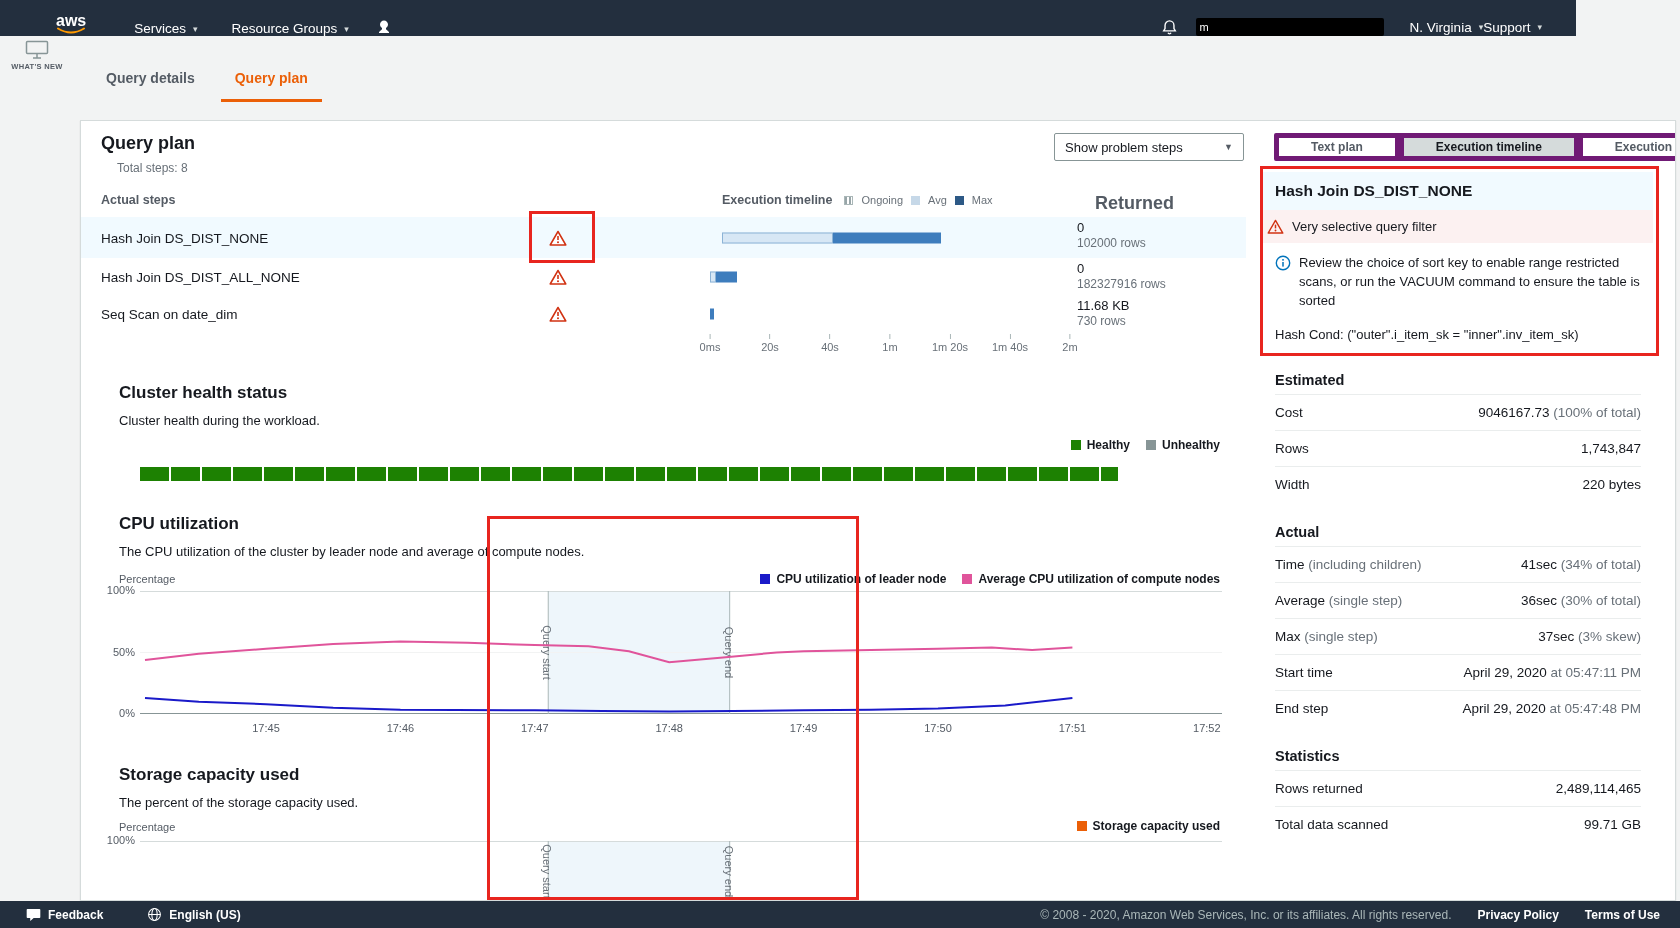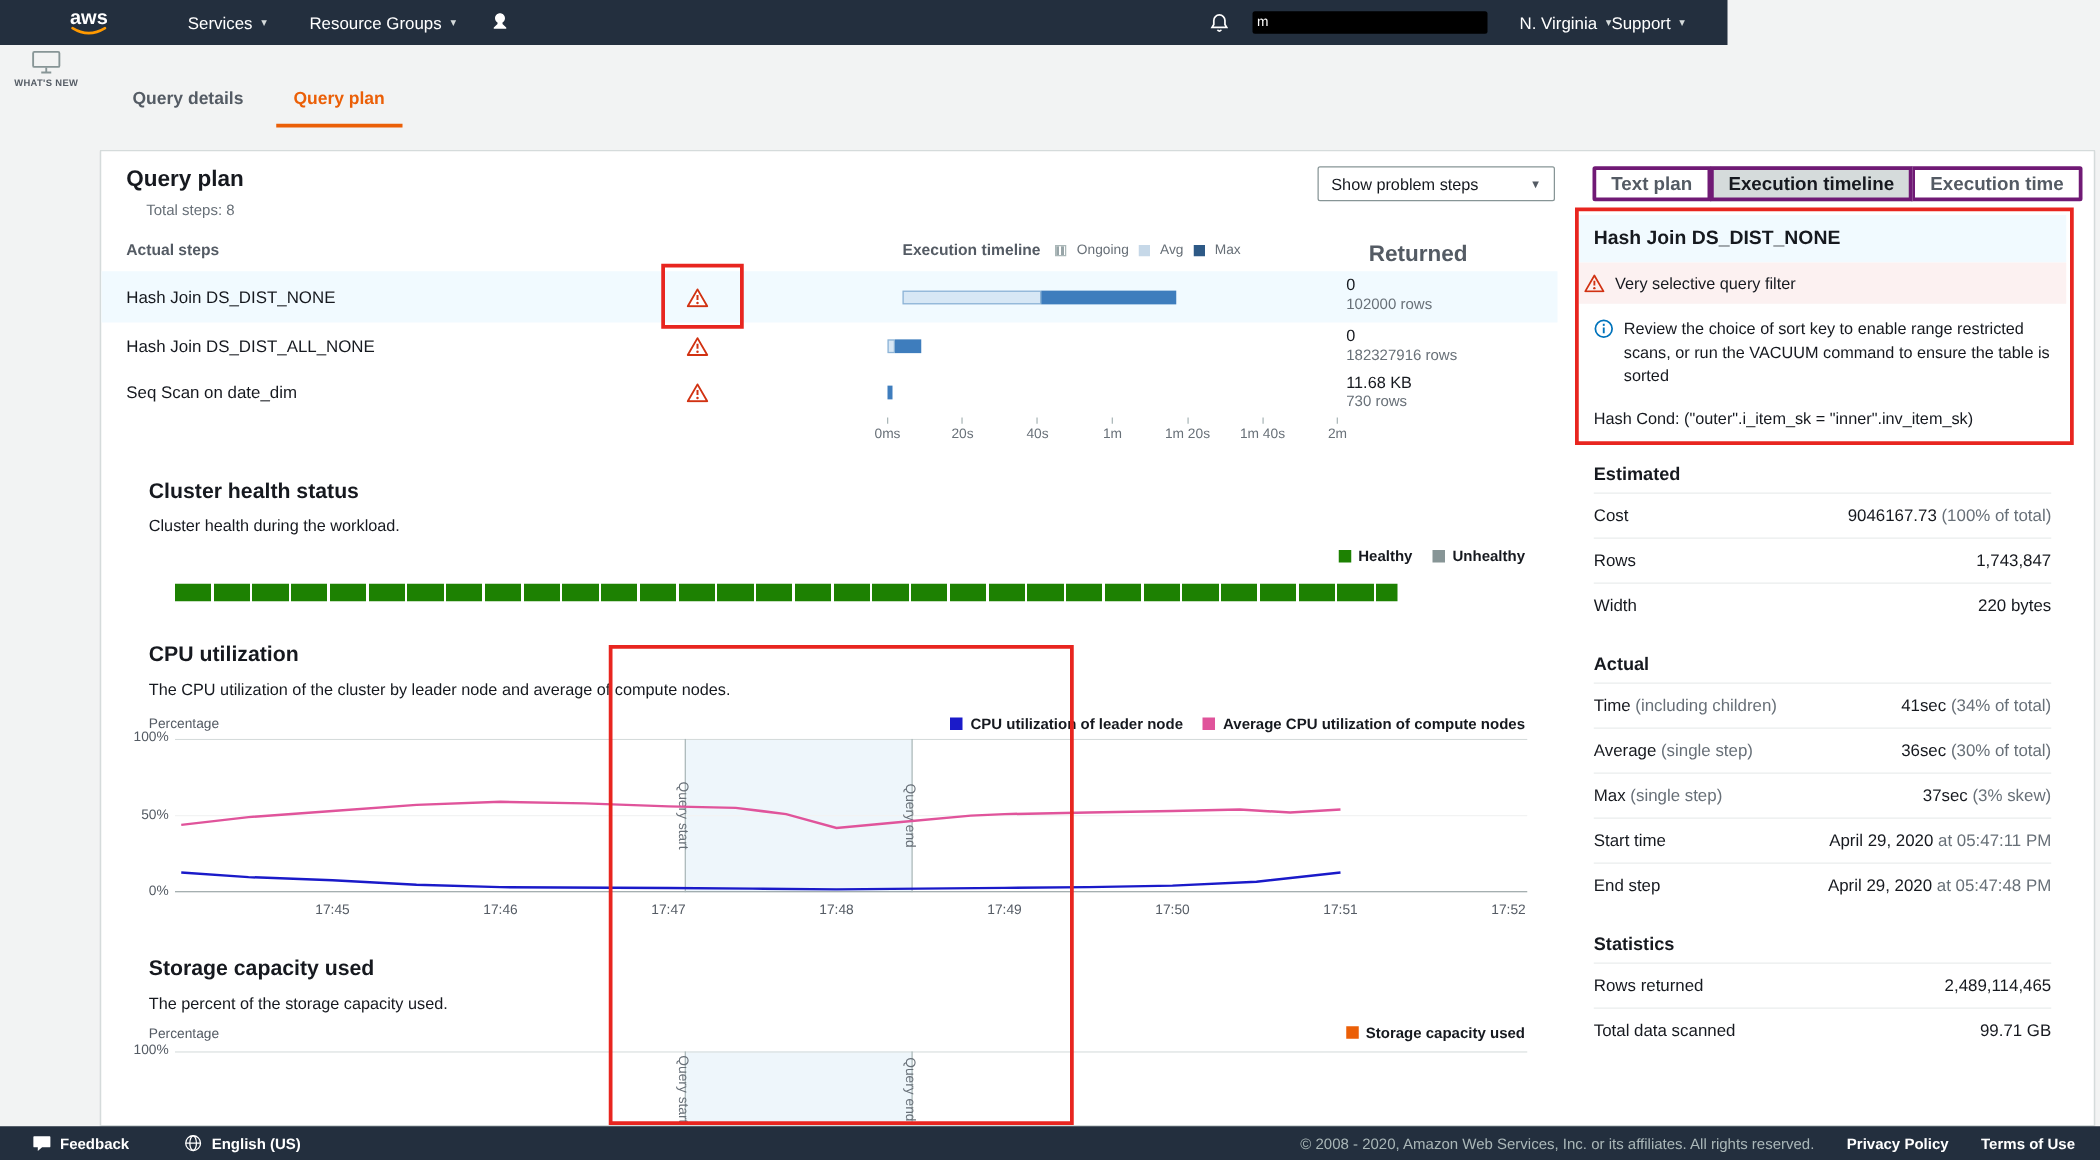--- a/index.html
+++ b/index.html
@@ -1,25 +1,25 @@
 <!DOCTYPE html>
 <html><head>
 <meta charset="utf-8">
 <style>
 *{margin:0;padding:0;box-sizing:border-box}
 html,body{width:1680px;height:928px}
 body{position:relative;overflow:hidden;background:#f2f3f3;font-family:"Liberation Sans","DejaVu Sans",sans-serif;color:#16191f;font-size:13px}
 [data-interactable="true"]{cursor:pointer}
 
 
-.topnav{position:absolute;left:0;top:0;width:1382px;height:36px;background:#232f3e;display:flex;align-items:center;color:#fff;font-size:13.5px;z-index:20}
+.topnav{position:absolute;left:0;top:0;width:1576px;height:36px;background:#232f3e;display:flex;align-items:flex-end;color:#fff;font-size:13.5px;z-index:20}
 .logo{margin-left:56px;position:relative;font-weight:700;font-size:16px;line-height:1;padding-bottom:7px}
 .logo .smile{position:absolute;left:0;top:14px}
 .nav-item{display:flex;align-items:center;gap:5px;white-space:nowrap}
-#nav-services{margin-left:64px}
+#nav-services{margin-left:48px}
 #nav-resource-groups{margin-left:34px}
 #nav-pin{margin-left:28px}
 .nav-right{margin-left:auto;display:flex;align-items:center;margin-right:34px}
 .caret{font-size:9px;color:#d5dbdb;margin-left:2px}
 #account-redacted{width:188px;height:18px;background:#000;border-radius:2px;margin-left:18px;color:#fff;font-size:11px;line-height:18px;padding-left:4px;overflow:hidden}
 #nav-region{margin-left:26px}
 #nav-support{}
 #nav-bell{display:flex;align-items:center}
 
 
@@ -32,21 +32,21 @@
 .tab.active{color:#eb5f07;border-bottom:3px solid #eb5f07}
 
 
 .card{position:absolute;left:80px;top:120px;width:1596px;height:781px;background:#fff;border:1px solid #d5dbdb;box-shadow:0 1px 1px rgba(0,28,36,.15);z-index:5;overflow:hidden}
 .card>*{position:absolute}
 #qp-title{left:20px;top:12px;font-size:18px;font-weight:700}
 #qp-sub{left:36px;top:40px;font-size:12px;color:#687078}
 #problem-select{left:973px;top:12px;width:190px;height:28px;border:1px solid #879596;border-radius:2px;background:#fff;display:flex;align-items:center;justify-content:space-between;padding:0 10px;font-size:13px}
 .sel-caret{font-size:9px;color:#545b64}
 #view-seg{left:1193px;top:12px;height:28px;display:flex}
-.vbtn{display:flex;align-items:center;padding:0 12px;border:3px solid #701a75;background:#fff;color:#545b64;font-weight:700;font-size:15px;margin-left:-1px;white-space:nowrap}
+.vbtn{display:flex;align-items:center;padding:0 32px;border:5px solid #701a75;background:#fff;color:#545b64;font-weight:700;font-size:12px;margin-left:-1px;white-space:nowrap}
 .vbtn:first-child{border-radius:2px 0 0 2px;margin-left:0}
 .vbtn:last-child{border-radius:0 2px 2px 0}
 .vbtn.active{background:#d5dbdb;color:#16191f;position:relative;z-index:1}
 
 
 #tbl-head{left:0;top:72px;width:1165px;height:22px}
 #tbl-head>*{position:absolute;top:0}
 #col-steps{left:20px;font-size:12.5px;font-weight:700;color:#545b64}
 #col-returned{left:1014px;font-size:18px;font-weight:700;color:#545b64}
 #tl-legend{left:641px;display:flex;align-items:center;gap:8px}

